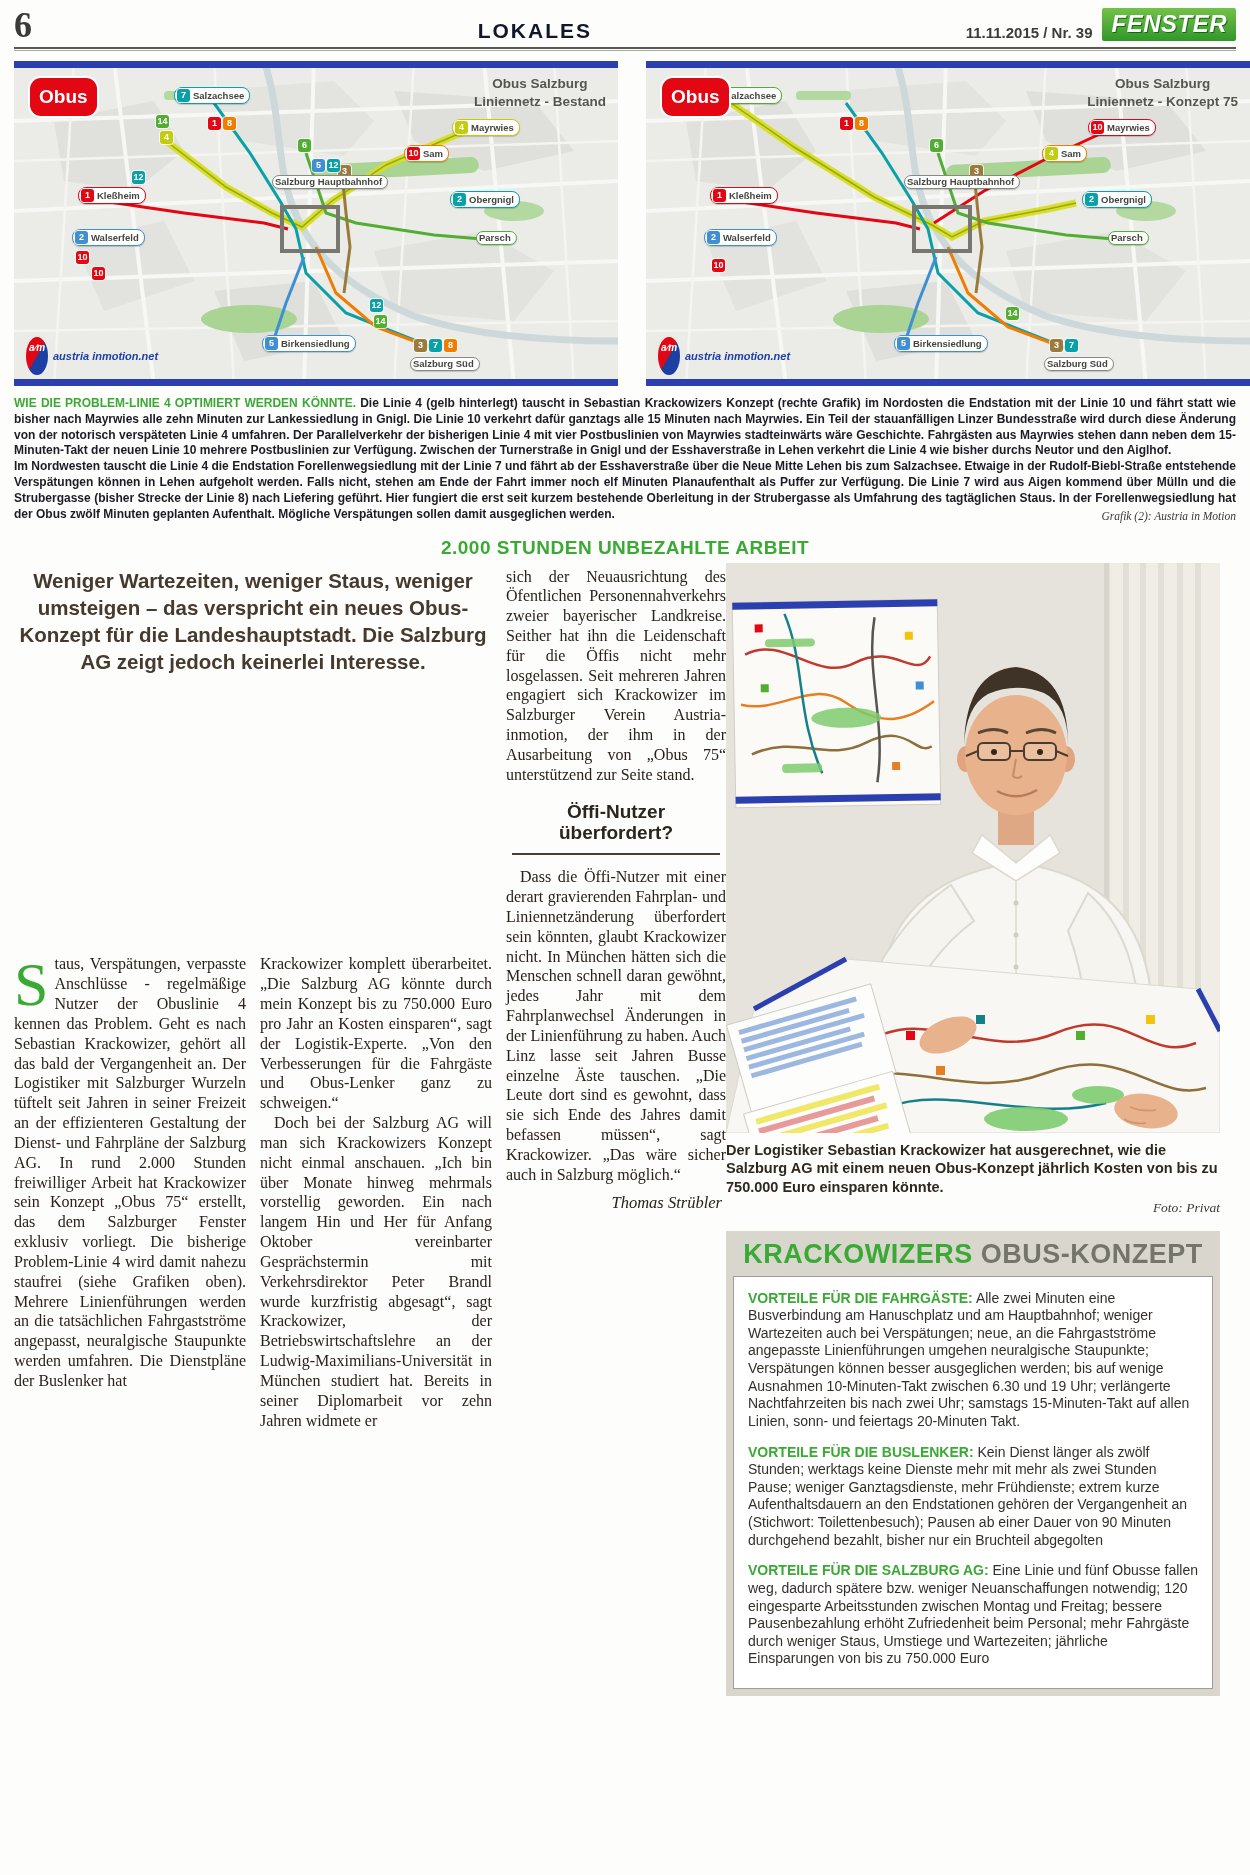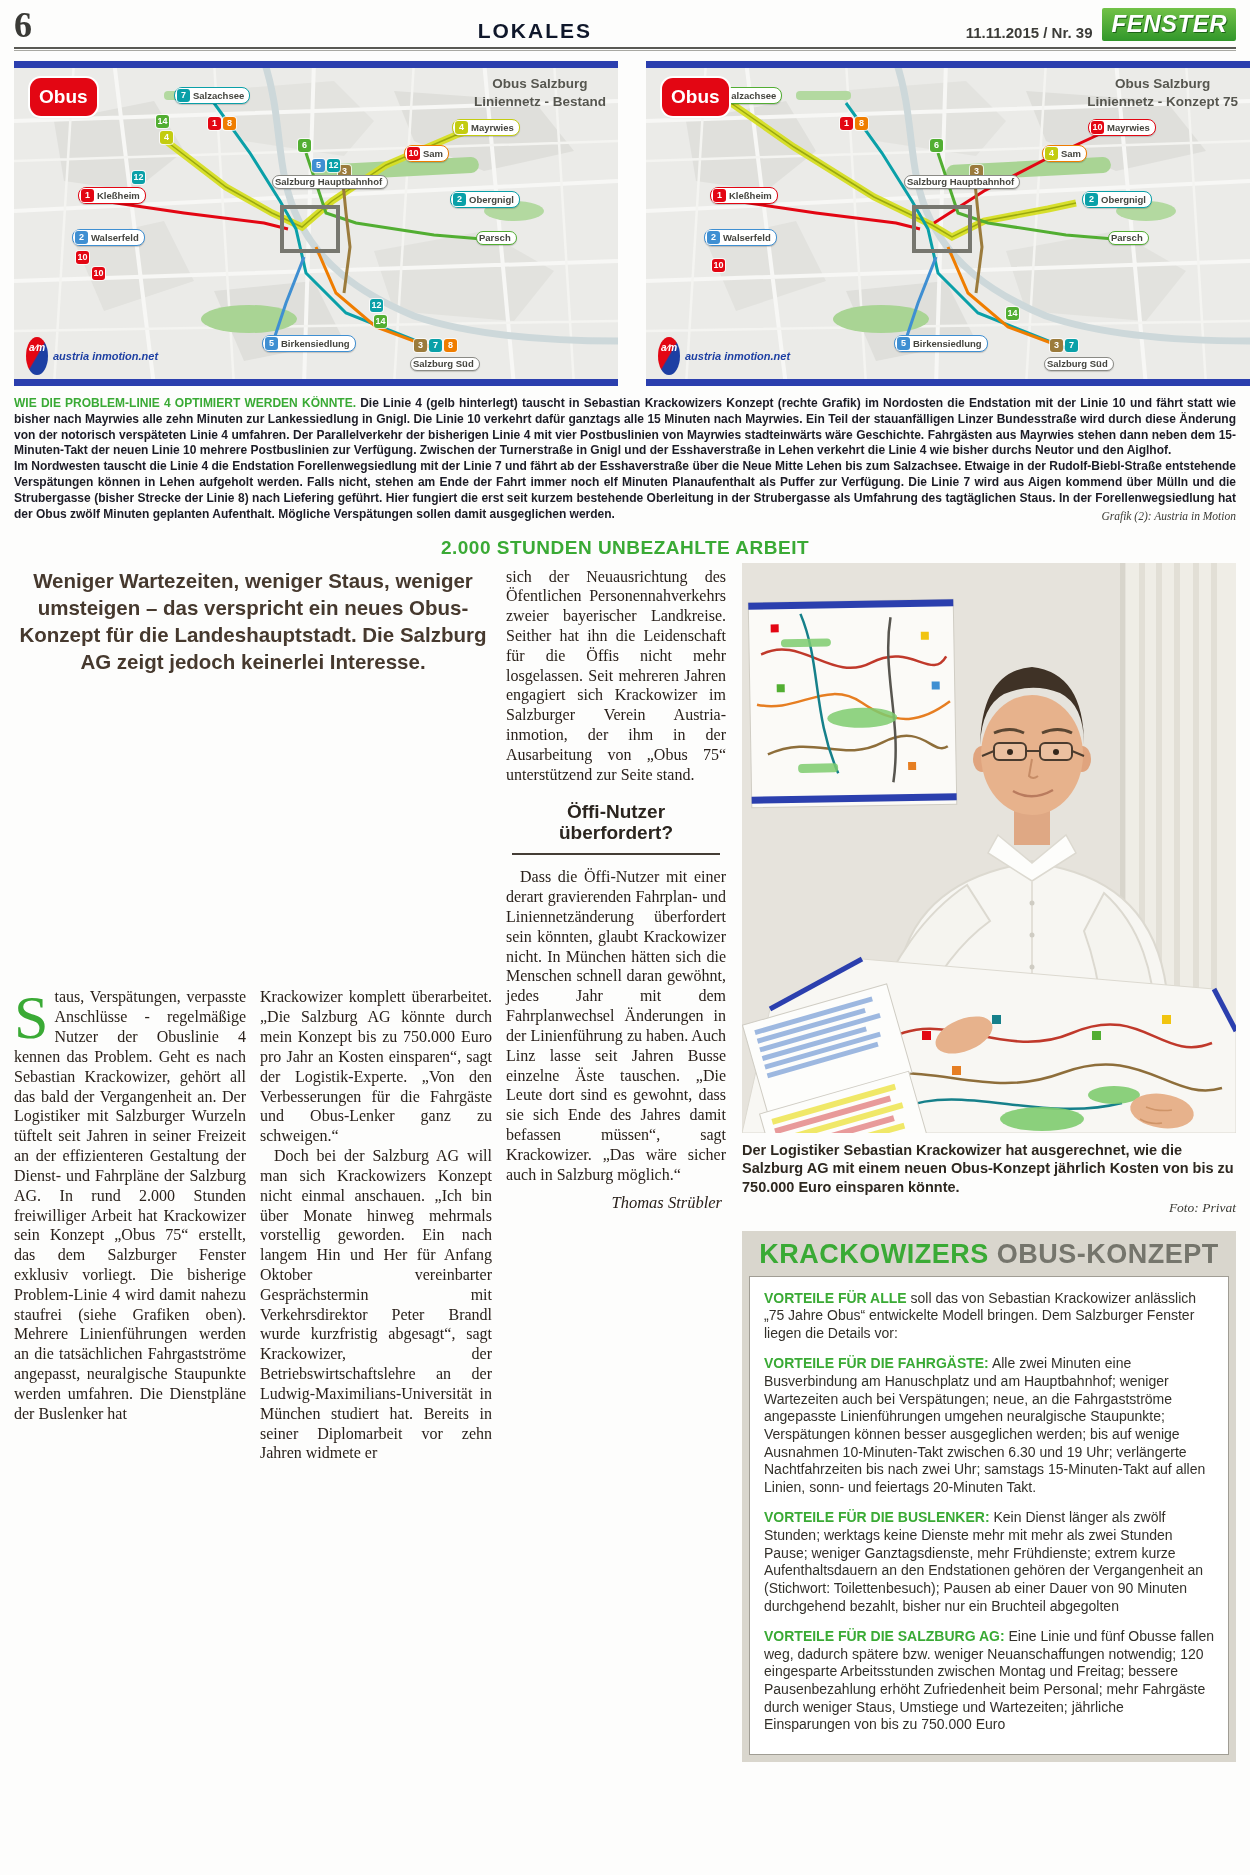--- a/index.html
+++ b/index.html
@@ -43,21 +43,21 @@
   .am-text { font:900 italic 11px/1 "Liberation Sans",sans-serif; color:#1d3fa3; }
   
   .map-caption { margin:10px 14px 0; font:700 12px/1.32 "Liberation Sans",sans-serif; color:#1c1c26; text-align:justify; }
   .map-caption .cap-lead { color:#3aaa35; text-transform:uppercase; }
   .map-caption p+p { position:relative; }
   .cap-credit { position:absolute; right:0; bottom:0; font:italic 400 11.5px/1 "Liberation Serif",serif; color:#3a3a34; background:#fdfdfc; padding-left:8px; }
   
   .kicker { margin-top:15px; text-align:center; font:700 19px/1.1 "Liberation Sans",sans-serif; color:#3aaa35; letter-spacing:0.5px; }
   .headline { margin:3px 14px 10px; font:700 52px/1.05 "Liberation Sans",sans-serif; letter-spacing:-2px; color:#16120e; text-align:center; white-space:nowrap; }
   
-  .art-row { display:flex; gap:16px; margin:4px 14px 0; }
+  .art-row { display:flex; margin:4px 14px 0; }
   .art-left { width:712px; display:grid; grid-template-columns:232px 232px 220px; column-gap:14px; }
   .lead-par { grid-column:1/3; grid-row:1; font:700 20.5px/1.32 "Liberation Sans",sans-serif; color:#46392e; text-align:center; padding:4px 2px 14px; }
   .acol { font:400 16px/1.24 "Liberation Serif",serif; color:#2a211b; text-align:justify; }
   .c1 { grid-column:1; grid-row:2; } .c2 { grid-column:2; grid-row:2; } .c3 { grid-column:3; grid-row:1/3; padding-top:4px; }
   .acol p { margin:0; }
   .acol p.indent { text-indent:14px; }
   .dropcap { float:left; font:400 62px/0.82 "Liberation Serif",serif; color:#3aaa35; padding:5px 6px 0 0; }
   .subhead { font:700 19px/1.15 "Liberation Sans",sans-serif; color:#2b251f; text-align:center;
     border-bottom:2px solid #443d35; padding:16px 2px 9px; margin:0 6px 12px; }
   .byline { text-align:right; font:italic 400 16.5px/1.2 "Liberation Serif",serif; margin-top:8px; padding-right:4px; }
@@ -421,21 +421,20 @@
         </svg>
       </figure>
       <div class="photo-cap">Der Logistiker Sebastian Krackowizer hat ausgerechnet, wie die Salzburg AG mit einem neuen Obus-Konzept jährlich Kosten von bis zu 750.000 Euro einsparen könnte.</div>
       <div class="photo-credit">Foto: Privat</div>
 
       <div class="infobox">
         <div class="ib-head">
           <span class="hl">KRACKOWIZERS</span><span class="rest"> OBUS-KONZEPT</span>
         </div>
         <div class="ib-body">
-            <p class="ib-item"><b class="ib-lead">VORTEILE FÜR ALLE</b> soll das von Sebastian Krackowizer anlässlich „75 Jahre Obus“ entwickelte Modell bringen. Dem Salzburger Fenster liegen die Details vor:</p>
             <p class="ib-item"><b class="ib-lead">VORTEILE FÜR DIE FAHRGÄSTE:</b> Alle zwei Minuten eine Busverbindung am Hanuschplatz und am Hauptbahnhof; weniger Wartezeiten auch bei Verspätungen; neue, an die Fahrgastströme angepasste Linienführungen umgehen neuralgische Staupunkte; Verspätungen können besser ausgeglichen werden; bis auf wenige Ausnahmen 10-Minuten-Takt zwischen 6.30 und 19 Uhr; verlängerte Nachtfahrzeiten bis nach zwei Uhr; samstags 15-Minuten-Takt auf allen Linien, sonn- und feiertags 20-Minuten Takt.</p>
             <p class="ib-item"><b class="ib-lead">VORTEILE FÜR DIE BUSLENKER:</b> Kein Dienst länger als zwölf Stunden; werktags keine Dienste mehr mit mehr als zwei Stunden Pause; weniger Ganztagsdienste, mehr Frühdienste; extrem kurze Aufenthaltsdauern an den Endstationen gehören der Vergangenheit an (Stichwort: Toilettenbesuch); Pausen ab einer Dauer von 90 Minuten durchgehend bezahlt, bisher nur ein Bruchteil abgegolten</p>
             <p class="ib-item"><b class="ib-lead">VORTEILE FÜR DIE SALZBURG AG:</b> Eine Linie und fünf Obusse fallen weg, dadurch spätere bzw. weniger Neuanschaffungen notwendig; 120 eingesparte Arbeitsstunden zwischen Montag und Freitag; bessere Pausenbezahlung erhöht Zufriedenheit beim Personal; mehr Fahrgäste durch weniger Staus, Umstiege und Wartezeiten; jährliche Einsparungen von bis zu 750.000 Euro</p>
           </div>
       </div>
     </div>
   </div>
 
 </div>
 

